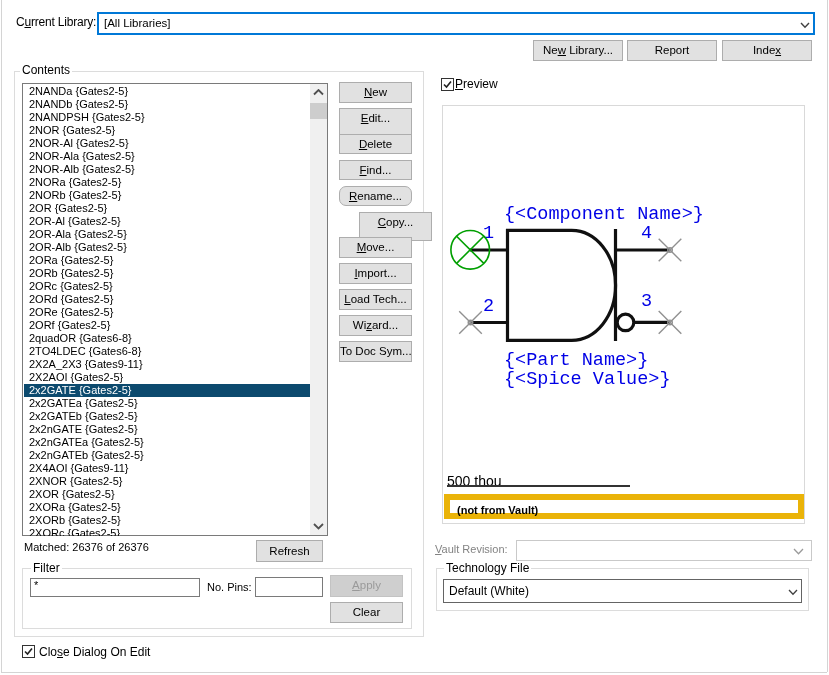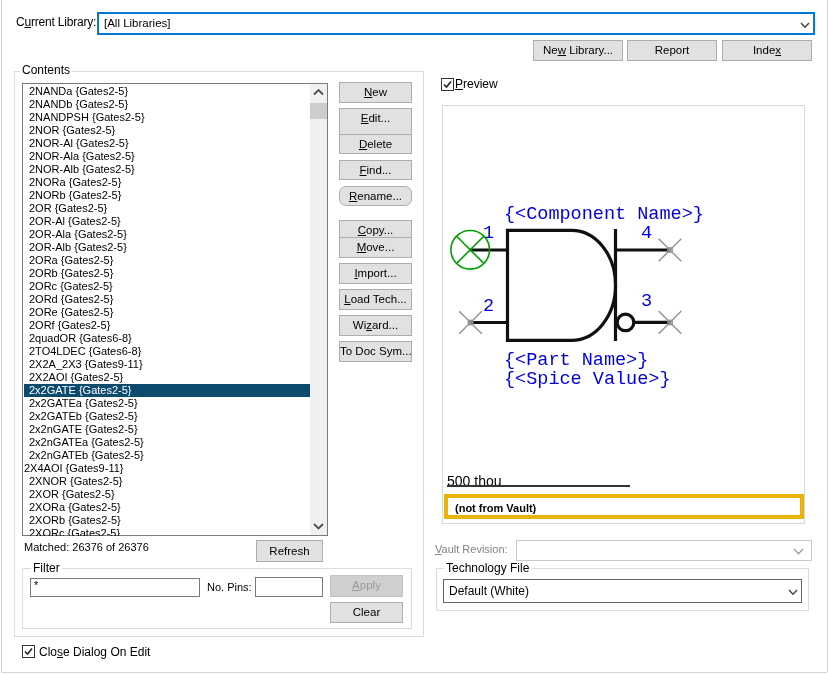--- a/index.html
+++ b/index.html
@@ -57,21 +57,21 @@
     <div style="height:13px; padding-left:5px; white-space:nowrap;">2quadOR {Gates6-8}</div>
     <div style="height:13px; padding-left:5px; white-space:nowrap;">2TO4LDEC {Gates6-8}</div>
     <div style="height:13px; padding-left:5px; white-space:nowrap;">2X2A_2X3 {Gates9-11}</div>
     <div style="height:13px; padding-left:5px; white-space:nowrap;">2X2AOI {Gates2-5}</div>
     <div style="height:13px; background:#0c4a6e; color:#fff; padding-left:5px; white-space:nowrap;">2x2GATE {Gates2-5}</div>
     <div style="height:13px; padding-left:5px; white-space:nowrap;">2x2GATEa {Gates2-5}</div>
     <div style="height:13px; padding-left:5px; white-space:nowrap;">2x2GATEb {Gates2-5}</div>
     <div style="height:13px; padding-left:5px; white-space:nowrap;">2x2nGATE {Gates2-5}</div>
     <div style="height:13px; padding-left:5px; white-space:nowrap;">2x2nGATEa {Gates2-5}</div>
     <div style="height:13px; padding-left:5px; white-space:nowrap;">2x2nGATEb {Gates2-5}</div>
-    <div style="height:13px; white-space:nowrap;">2X4AOI {Gates9-11}</div>
+    <div style="height:13px; padding-left:5px; white-space:nowrap;">2X4AOI {Gates9-11}</div>
     <div style="height:13px; padding-left:5px; white-space:nowrap;">2XNOR {Gates2-5}</div>
     <div style="height:13px; padding-left:5px; white-space:nowrap;">2XOR {Gates2-5}</div>
     <div style="height:13px; padding-left:5px; white-space:nowrap;">2XORa {Gates2-5}</div>
     <div style="height:13px; padding-left:5px; white-space:nowrap;">2XORb {Gates2-5}</div>
     <div style="height:13px; padding-left:5px; white-space:nowrap;">2XORc {Gates2-5}</div>
   </div>
 
   <div class="abs" style="right:0; top:0; width:17px; height:451px; background:#f0f0f0;">
     <svg class="abs" style="left:3px; top:5px;" width="11" height="7">
         <path d="M1 5.5 L5.5 1 L10 5.5" fill="none" stroke="#505050" stroke-width="1.8"></path>
@@ -81,21 +81,21 @@
         <path d="M1 1 L5.5 5.5 L10 1" fill="none" stroke="#505050" stroke-width="1.8"></path>
       </svg>
   </div>
 </div>
 
 <div class="btn" style="left:339px; top:82.0px; width:73px; height:20.5px; line-height:18.5px;"><u>N</u>ew</div>
 <div class="btn" style="left:339px; top:107.9px; width:73px; height:34px; line-height:18.5px;"><u>E</u>dit...</div>
 <div class="btn" style="left:339px; top:133.8px; width:73px; height:20.5px; line-height:18.5px;"><u>D</u>elete</div>
 <div class="btn" style="left:339px; top:159.7px; width:73px; height:20.5px; line-height:18.5px;"><u>F</u>ind...</div>
 <div class="btn" style="left:339px; top:185.6px; width:73px; height:20.5px; line-height:18.5px;border-radius:7px;"><u>R</u>ename...</div>
-<div class="btn" style="left:339px; top:211.5px; width:73px; height:29px; line-height:18.5px;margin-top:8px;"><u>C</u>opy...</div>
+<div class="btn" style="left:359px; top:211.5px; width:73px; height:29px; line-height:18.5px;"><u>C</u>opy...</div>
 <div class="btn" style="left:339px; top:237.4px; width:73px; height:20.5px; line-height:18.5px;"><u>M</u>ove...</div>
 <div class="btn" style="left:339px; top:263.3px; width:73px; height:20.5px; line-height:18.5px;"><u>I</u>mport...</div>
 <div class="btn" style="left:339px; top:289.2px; width:73px; height:20.5px; line-height:18.5px;"><u>L</u>oad Tech...</div>
 <div class="btn" style="left:339px; top:315.1px; width:73px; height:20.5px; line-height:18.5px;">Wi<u>z</u>ard...</div>
 <div class="btn" style="left:339px; top:341.0px; width:73px; height:20.5px; line-height:18.5px;">To Doc Sym...</div>
 
 <div class="abs" style="left:24px; top:541px; font-size:11px;">Matched: 26376 of 26376</div>
 <div class="btn" style="left:256px; top:540px; width:67px; height:22px; line-height:20px;">Refresh</div>
 
 <div class="grp" style="left:22px; top:568px; width:390px; height:61px;"></div>
@@ -159,21 +159,21 @@
     <circle cx="670" cy="250" r="2.3"></circle>
     <line x1="658.7" y1="311.1" x2="681.3" y2="333.7"></line>
     <line x1="658.7" y1="333.7" x2="681.3" y2="311.1"></line>
     <circle cx="670" cy="322.4" r="2.3"></circle>
   </g>
 </svg>
 
 <div class="abs" style="left:447px; top:473px; font-size:14px;">500 thou</div>
 <div class="abs" style="left:447px; top:485px; width:183px; height:2px; background:#333;"></div>
 
-<div class="abs" style="left:444px; top:494px; width:360px; height:25px; border:4px solid #eab308; background:#fff; font-weight:bold;">
+<div class="abs" style="left:444px; top:494px; width:360px; height:25px; border:6px solid #eab308; background:#fff; font-weight:bold;">
   <div class="abs" style="left:7px; top:3.5px; font-size:11px;">(not from Vault)</div>
 </div>
 
 <div class="abs" style="left:435px; top:543px; color:#838383; font-size:11px;"><u>V</u>ault Revision:</div>
 <div class="abs" style="left:516px; top:540px; width:296px; height:21px; border:1px solid #c9c9c9; background:#fff;">
   <svg class="abs" style="right:7px; top:7px;" width="11" height="8">
       <path d="M1 1 L5.5 5.8 L10 1" fill="none" stroke="#9a9a9a" stroke-width="1.3"></path>
     </svg>
 </div>
 

